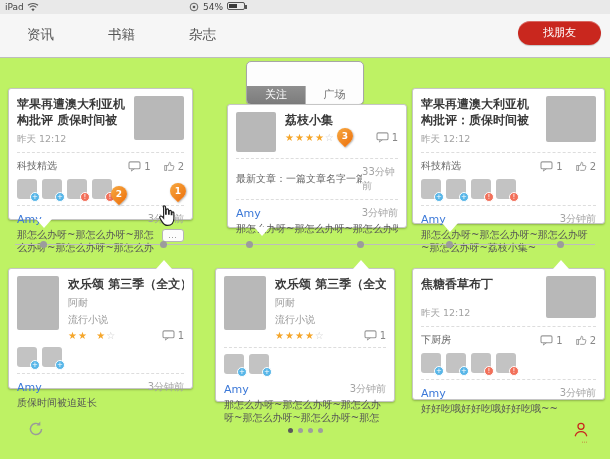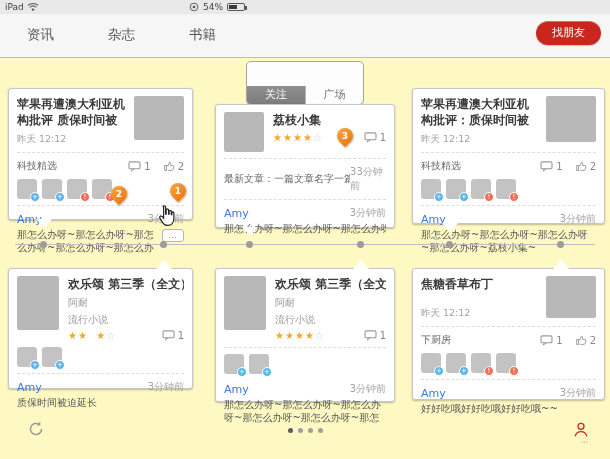--- a/index.html
+++ b/index.html
@@ -1,32 +1,32 @@
 <!DOCTYPE html>
 <html><head>
 <meta charset="utf-8">
 <style>
   * { margin:0; padding:0; box-sizing:border-box; }
   html,body { width:610px; height:459px; overflow:hidden; }
   body { font-family:"DejaVu Sans","Liberation Sans",sans-serif; }
-  .screen { position:relative; width:610px; height:459px; background:#fef9c3; overflow:hidden; }
+  .screen { position:relative; width:610px; height:459px; background:#bef264; overflow:hidden; }
 
   
   .header { position:absolute; top:0; left:0; right:0; height:58px; background:#f6f6f6; border-bottom:1px solid #bdbdbd; }
   .statusbar { height:14px; background:#e9e9e9; display:flex; align-items:center; padding:0 5px; font-size:9px; color:#444; }
   .sb-left { display:flex; align-items:center; gap:3px; width:120px; }
   .sb-center { flex:1; text-align:center; font-weight:bold; }
-  .sb-right { width:120px; display:flex; align-items:center; justify-content:flex-end; gap:4px; }
+  .sb-right { width:120px; display:flex; justify-content:flex-end; gap:4px; }
   .battery { width:18px; height:8px; border:1px solid #555; border-radius:2px; position:relative; }
   .battery:after { content:""; position:absolute; right:-3px; top:2px; width:2px; height:4px; background:#555; }
   .battery .fill { position:absolute; left:1px; top:1px; bottom:1px; width:50%; background:#3a3a3a; }
   .nav { position:relative; height:44px; display:flex; align-items:stretch; padding-left:14px;gap:28px; }
   .tab { display:flex; align-items:center; padding:0 13px; font-size:13.5px; color:#555; border-bottom:2px solid transparent; cursor:pointer; }
   .tab.active { color:#c9271e; border-bottom-color:#c9271e; }
-  .findbtn { position:absolute; right:9px; top:7px; height:24px; line-height:24px; padding:0 16px; background:#c9271e; color:#fff; font-size:11px; border-radius:13px; box-shadow:inset 0 1px 0 rgba(255,255,255,.3), 0 1px 1px rgba(0,0,0,.2); cursor:pointer; }
+  .findbtn { position:absolute; right:9px; top:7px; height:24px; line-height:24px; padding:0 25px; background:#c9271e; color:#fff; font-size:11px; border-radius:13px; box-shadow:inset 0 1px 0 rgba(255,255,255,.3), 0 1px 1px rgba(0,0,0,.2); cursor:pointer; }
 
   
   .segmented { position:absolute; top:61px; left:50%; transform:translateX(-50%); display:flex; border:1px solid #a6a6a6; border-radius:5px; overflow:hidden; background:#fdfdfd; box-shadow:0 1px 1px rgba(0,0,0,.15); }
   .seg { width:58px; height:18px; line-height:18px; text-align:center; font-size:11px; color:#777; cursor:pointer;margin-top:24px; }
   .seg.selected { background:linear-gradient(#8f8f8f,#7c7c7c); color:#fff; }
   .seg + .seg { border-left:1px solid #b5b5b5; }
 
   
   .card { position:absolute; background:#fff; border:1px solid #c6c6c6; border-radius:3px; box-shadow:0 1px 2px rgba(0,0,0,.25); padding:7px 8px; font-size:10px; color:#555; }
   .tail-down { position:absolute; top:100%; width:0; height:0; border-left:8px solid transparent; border-right:8px solid transparent; border-top:9px solid #fff; }
@@ -107,22 +107,22 @@
           <rect x="4.6" y="4.6" width="2.8" height="2.8" fill="#555"></rect>
         </svg>
         <span>54%</span>
         <div class="battery">
             <div class="fill"></div>
           </div>
       </div>
     </div>
     <div class="nav">
       <div class="tab">资讯</div>
+      <div class="tab">书籍</div>
       <div class="tab">杂志</div>
-      <div class="tab">书籍</div>
       <div class="findbtn">找朋友</div>
     </div>
   </div>
 
   <div class="segmented">
     <div class="seg selected">关注</div>
     <div class="seg">广场</div>
   </div>
 
   <div class="card" style="left:8px; top:88px; width:185px; height:132px;">
@@ -176,21 +176,21 @@
       <span class="username">Amy</span>
       <span class="usertime">3分钟前</span>
     </div>
     <div class="commentrow">
       <div class="commenttext clip2">那怎么办呀~那怎么办呀~那怎么办呀~那怎么办呀~那怎么办呀</div>
       <div class="morebtn">…</div>
     </div>
     <div class="tail-down" style="left:27px;"></div>
   </div>
 
-  <div class="card" style="left:215px; top:104px; width:180px; height:124px;">
+  <div class="card" style="left:227px; top:104px; width:180px; height:124px;">
     <div class="bhead">
       <div class="cthumb"></div>
       <div class="binfo">
         <div class="btitle">荔枝小集</div>
         <div class="starrow">
           <span class="stars full">★★★★</span>
             <span class="stars empty">☆</span>
           <span class="spacer"></span>
           <span class="stat">
             <svg width="13" height="11" viewBox="0 0 14 12">

